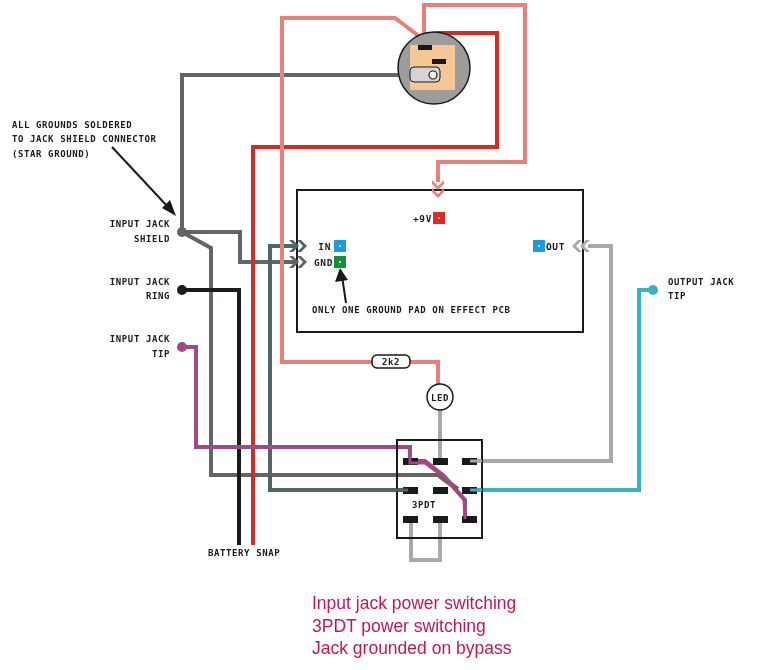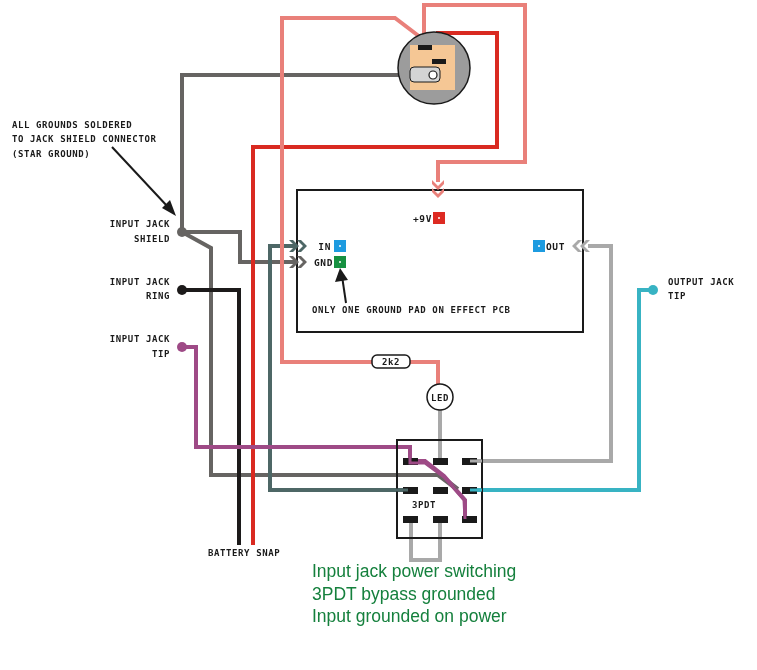--- a/index.html
+++ b/index.html
@@ -1,22 +1,22 @@
 <!DOCTYPE html>
 <html><head>
 <meta charset="utf-8">
 <style>
   html, body { margin: 0; padding: 0; background: #ffffff; }
   body { width: 757px; height: 670px; position: relative; overflow: hidden; }
   svg#diagram { position: absolute; left: 0; top: 0; }
   .lbl { font-family: "DejaVu Sans Mono", monospace; font-weight: bold; font-size: 9.5px; fill: #1a1a1a; letter-spacing: 0.6px; }
   .small { font-size: 9px; }
   .caption {
-    position: absolute; left: 312px; top: 560px;
-    font-family: "Liberation Sans", sans-serif; font-size: 17.5px; line-height: 22.5px; color: #15803d;
+    position: absolute; left: 312px; top: 592px;
+    font-family: "Liberation Sans", sans-serif; font-size: 17.5px; line-height: 22.5px; color: #be185d;
   }
   .caption div { white-space: nowrap; }
 </style>
 </head>
 <body>
 
 <svg id="diagram" width="757" height="670" viewBox="0 0 757 670" xmlns="http://www.w3.org/2000/svg">
 
   <g fill="none" stroke-width="4" stroke-linejoin="miter">
 
@@ -143,15 +143,15 @@
   <text class="lbl small" x="170" y="357" text-anchor="end">TIP</text>
 
   <text class="lbl small" x="668" y="285">OUTPUT JACK</text>
   <text class="lbl small" x="668" y="299">TIP</text>
 
   <text class="lbl small" x="208" y="556">BATTERY SNAP</text>
 </svg>
 
 <div class="caption">
   <div>Input jack power switching</div>
-  <div>3PDT bypass grounded</div>
-  <div>Input grounded on power</div>
+  <div>3PDT power switching</div>
+  <div>Jack grounded on bypass</div>
 </div>
 
 </body></html>

